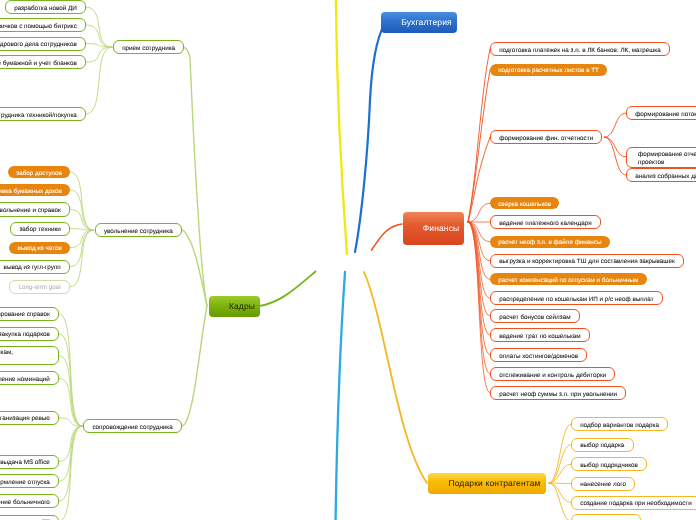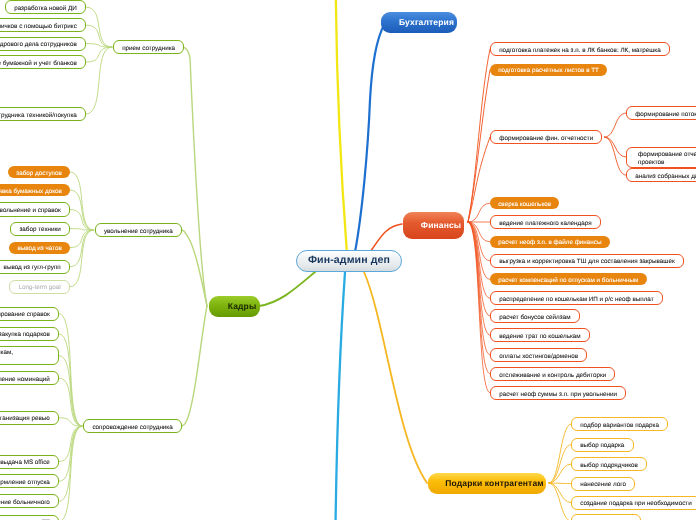--- a/index.html
+++ b/index.html
@@ -9,21 +9,21 @@
   svg#links{position:absolute;left:0;top:0;width:696px;height:520px;}
   #nodes{position:absolute;left:0;top:0;width:696px;height:520px;}
   .node{position:absolute;box-sizing:border-box;display:flex;align-items:center;
         justify-content:center;text-align:center;line-height:1.25;white-space:nowrap;}
   .node > span.tw{display:block;white-space:pre-line;}
   .leaf > span.tx{display:block;position:relative;top:1.6px;}
   .node.lalign{justify-content:flex-start;text-align:left;padding-left:11px;}
   .root{border:1.9px solid #5ba8dc;border-radius:11px;
         background:linear-gradient(180deg,#fdfefe 0%,#f2f5f6 30%,#e6eaec 70%,#d6dcdf 100%);
         color:#17365d;font-weight:bold;font-size:10.6px;letter-spacing:0.1px;}
-  .branch{border-radius:9px;color:#fff;font-weight:bold;font-size:8.5px;letter-spacing:0.15px;padding-left:15px;}
+  .branch{border-radius:4px;color:#fff;font-weight:normal;font-size:8.5px;letter-spacing:0.15px;padding-left:15px;}
   .b-blue{background:linear-gradient(180deg,#4d8edf 0%,#2f75d0 40%,#1c5cb8 100%);}
   .b-orange{background:linear-gradient(180deg,#f08458 0%,#e45a2e 40%,#d8451d 100%);}
   .b-green{background:linear-gradient(180deg,#9ccc2c 0%,#81b610 40%,#649a00 100%);color:#1a2600;text-align:right;}
   .b-yellow{background:linear-gradient(180deg,#ffd84d 0%,#fbbd07 40%,#f0a800 100%);color:#1f1608;}
   .leaf{font-size:6.3px;border-radius:6px;color:#1a1a1a;-webkit-text-stroke:0.08px #1a1a1a;}
   .leaf.solid{color:#fff;-webkit-text-stroke:0.08px #fff;}
   .g-hollow{border:1.9px solid #79b41b;background:#fff;}
   .g-solid{background:#e8850f;}
   .g-pale{border:1.9px solid #cfdda6;color:#b6b6b6;-webkit-text-stroke:0.08px #b6b6b6;background:#fff;}
   .o-hollow{border:1.9px solid #f0511e;background:#fff;}
@@ -83,23 +83,22 @@
       <path d="M 82.2 426.1 C 64.104 426.1, 77.096 501.40000000000003, 59 501.40000000000003" fill="none" stroke="#b9d77c" stroke-width="0.9" stroke-linecap="round"></path>
       <path d="M 82.2 426.1 C 64.104 426.1, 77.096 521.6, 59 521.6" fill="none" stroke="#b9d77c" stroke-width="0.9" stroke-linecap="round"></path>
       <path d="M 549 483 C 560 483, 560 424.1, 571 424.1" fill="none" stroke="#f5b722" stroke-width="0.9" stroke-linecap="round"></path>
       <path d="M 549 483 C 560 483, 560 444.6, 571 444.6" fill="none" stroke="#f5b722" stroke-width="0.9" stroke-linecap="round"></path>
       <path d="M 549 483 C 560 483, 560 464.1, 571 464.1" fill="none" stroke="#f5b722" stroke-width="0.9" stroke-linecap="round"></path>
       <path d="M 549 483 C 560 483, 560 483.6, 571 483.6" fill="none" stroke="#f5b722" stroke-width="0.9" stroke-linecap="round"></path>
       <path d="M 549 483 C 560 483, 560 502.6, 571 502.6" fill="none" stroke="#f5b722" stroke-width="0.9" stroke-linecap="round"></path>
       <path d="M 549 483 C 560 483, 560 521.1, 571 521.1" fill="none" stroke="#f5b722" stroke-width="0.9" stroke-linecap="round"></path>
     </svg>
   <div id="nodes">
-      <div class="node root" style="visibility: visible; left: 296px; top: 250px; width: 106px; height: 22px;">Фин-админ деп</div>
       <div class="node branch b-blue" style="visibility: visible; left: 381px; top: 12px; width: 76px; height: 21px;">Бухгалтерия</div>
-      <div class="node branch b-orange" style="visibility: visible; left: 403px; top: 212px; width: 61px; height: 27px;">Финансы</div>
+      <div class="node branch b-orange" style="visibility: visible; left: 403px; top: 212px; width: 61px; height: 33px;">Финансы</div>
       <div class="node branch b-green" style="visibility: visible; left: 209px; top: 296px; width: 51px; height: 21px;">Кадры</div>
       <div class="node branch b-yellow" style="visibility: visible; left: 428px; top: 473px; width: 118px; height: 21px;">Подарки контрагентам</div>
       <div class="node leaf o-hollow" style="visibility: visible; left: 490px; top: 42px; height: 14.2px; width: 179.9px;">
         <span class="tx">подготовка платежек на з.п. в ЛК банков: ЛК, матрешка</span>
       </div>
       <div class="node leaf solid o-solid" style="visibility: visible; left: 490px; top: 64px; height: 11.5px; width: 117.2px;">
         <span class="tx">подготовка расчетных листов в ТТ</span>
       </div>
       <div class="node leaf o-hollow" style="visibility: visible; left: 490px; top: 130px; height: 14.2px; width: 112.4px;">
         <span class="tx">формирование фин. отчетности</span>

